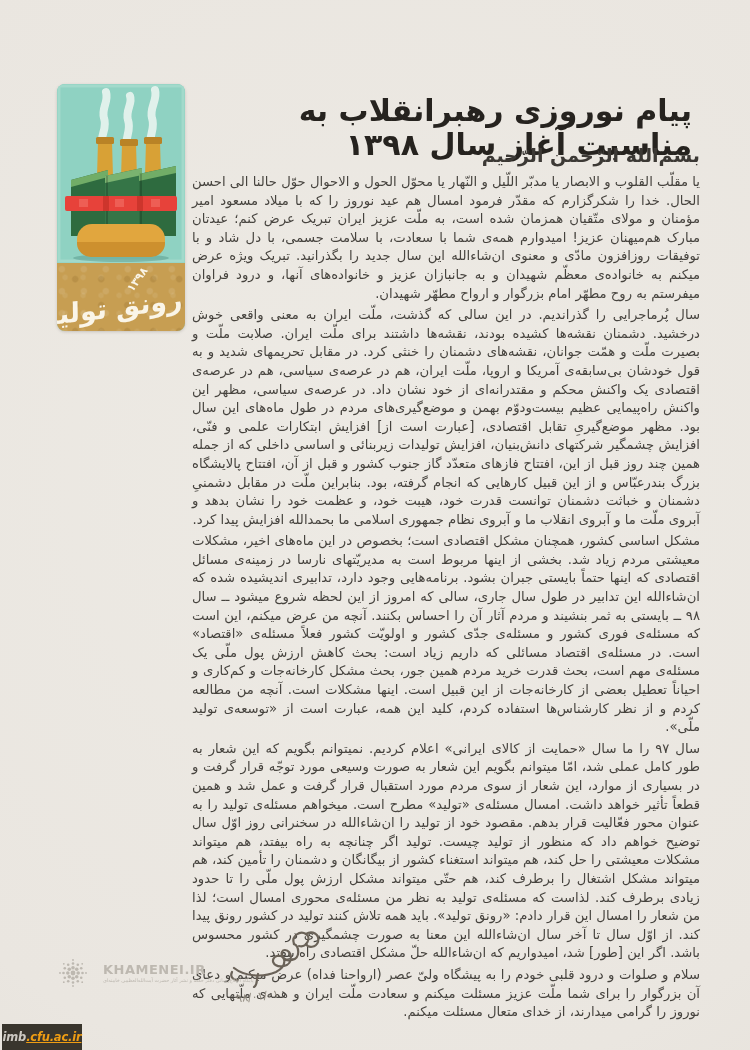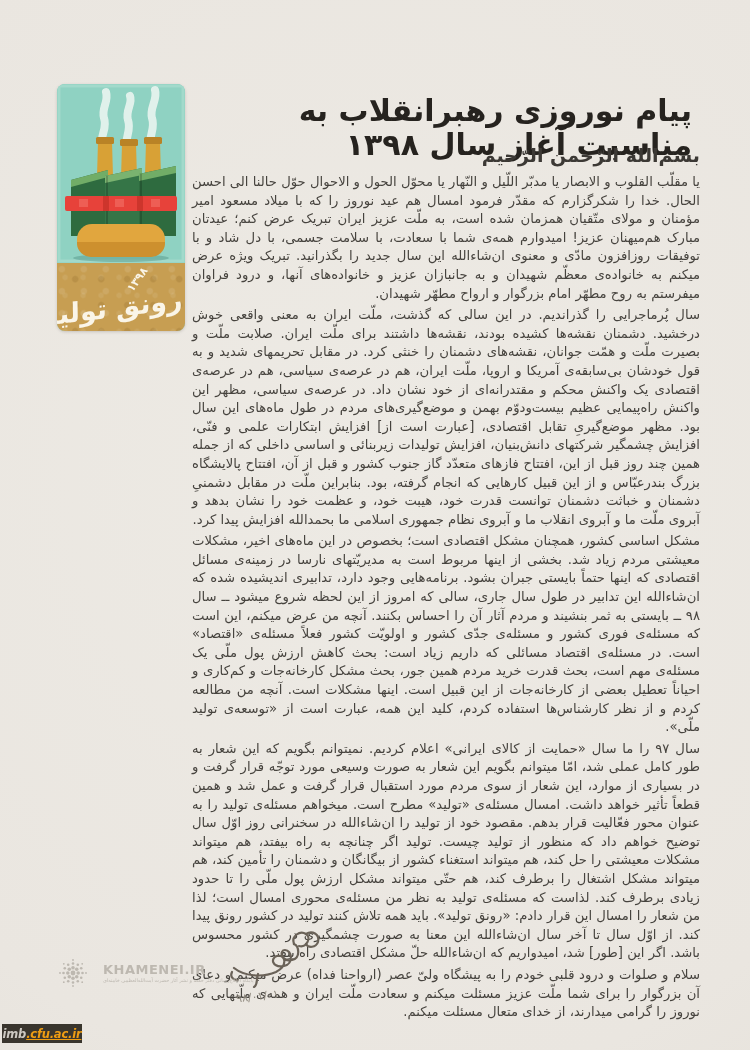--- a/index.html
+++ b/index.html
@@ -69,21 +69,21 @@
   .footer-logo{
     position:absolute;left:58px;top:958px;display:flex;align-items:center;gap:15px;
     color:#bdb8b0;
   }
   .logo-texts{display:flex;flex-direction:column;align-items:flex-start;}
   .logo-main{font-size:13px;font-weight:bold;letter-spacing:.5px;line-height:14px;}
   .logo-sub{font-size:5px;direction:rtl;line-height:6px;letter-spacing:.2px;}
 
   
   .watermark{
-    position:absolute;left:2px;top:1024px;width:80px;height:19px;
+    position:absolute;left:2px;top:1024px;width:80px;height:26px;
     background:#39352d;display:flex;align-items:center;justify-content:center;
     font-size:11.5px;font-weight:bold;font-style:italic;direction:ltr;
     letter-spacing:-.2px;
   }
   .wm-prefix{color:#cdc9c2;}
   .wm-suffix{color:#ef9d13;text-decoration:underline;}
 </style>
 </head>
 <body>
 

